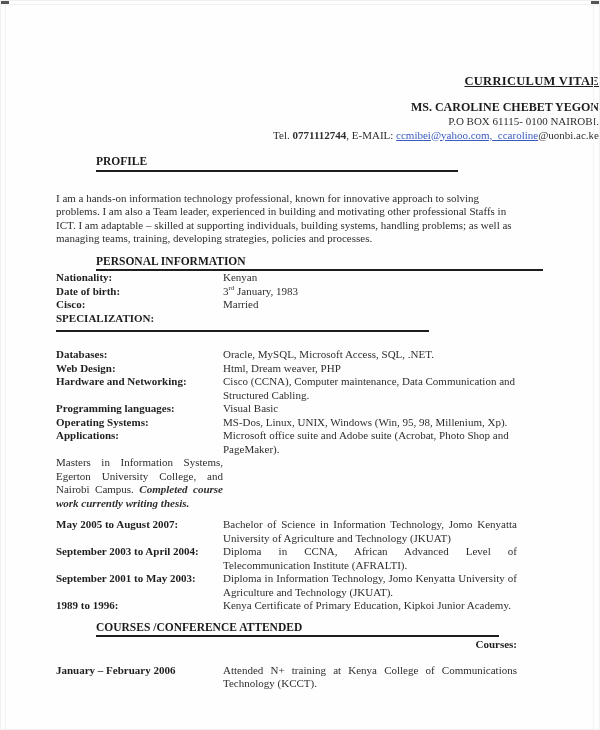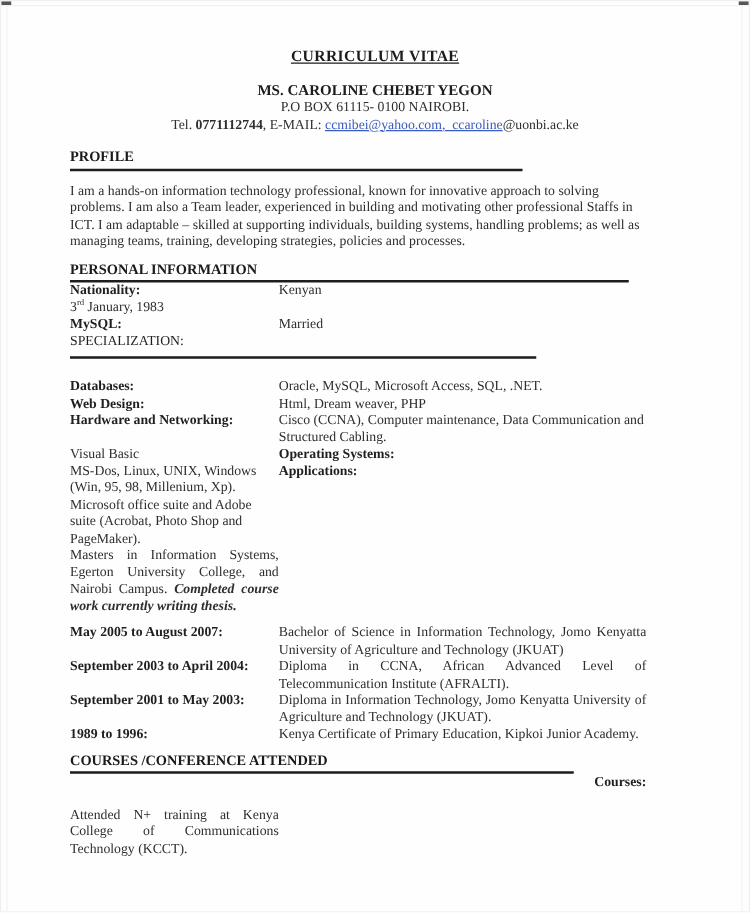--- a/index.html
+++ b/index.html
@@ -16,52 +16,52 @@
     border:1px solid #f0f0f0;
   }
   
   .edge-top{position:absolute;top:3px;left:0;right:0;height:1px;background:#f1f1f1;}
   .edge-left{position:absolute;top:0;bottom:0;left:4px;width:1px;background:#f4f4f4;}
   .edge-right{position:absolute;top:0;bottom:0;right:5px;width:1px;background:#f4f4f4;}
   .tick{position:absolute;top:0;height:3px;width:8px;background:#555;}
   .tick.tl{left:0;}
   .tick.tr{right:0;}
 
-  .header{text-align:center;padding-top:38px;}
+  .header{text-align:right;padding-top:74px;}
   .cv-title{
     display:inline-block;font-weight:bold;font-size:12.5px;
     text-decoration:underline;letter-spacing:.3px;color:#1c1c1c;
   }
   .name{margin-top:12px;font-weight:bold;font-size:12px;color:#1c1c1c;}
   .addr{margin-top:1px;}
   .tel{margin-top:0px;}
   .bold{font-weight:bold;}
   .email-link{color:#3a5bc0;text-decoration:underline;white-space:pre-wrap;cursor:pointer;}
 
   .content{padding:0 82px 0 55px;}
 
   .sec-heading{
     font-weight:bold;font-size:11.5px;color:#1a1a1a;
-    border-bottom:2px solid #1d1d1d;padding-bottom:1px;
+    border-bottom:2px solid #1d1d1d;padding-bottom:1px;margin-left:40px;
   }
   .w-profile{width:362px;}
   .w-personal{width:447px;}
   .w-education{width:455px;}
   .w-courses{width:403px;}
 
   .mt-profile{margin-top:13px;}
   .mt-personal{margin-top:9px;}
   .mt-education{margin-top:13px;}
   .mt-courses{margin-top:8px;}
 
-  .para{margin-top:10px;font-family:Liberation Serif, serif;}
+  .para{margin-top:20px;font-family:Liberation Serif, serif;}
 
   .grid{display:grid;grid-template-columns:167px 1fr;}
   .grid .lbl{font-weight:bold;color:#1f1f1f;}
-  .spec-label{font-weight:normal;color:#1f1f1f;}
+  .spec-label{font-weight:bold;color:#1f1f1f;}
   sup{font-size:7px;line-height:0;}
 
   .divider{width:373px;height:2px;background:#1d1d1d;margin-top:5px;}
   .spec-grid{margin-top:16px;}
 
   .edu-entry{display:grid;grid-template-columns:167px 1fr;}
   .edu-entry .date{font-weight:bold;color:#1f1f1f;}
   .edu-entry .desc{text-align:justify;}
   .edu-entry.gap-after{margin-bottom:8px;}
   .em{font-weight:bold;font-style:italic;}
@@ -90,36 +90,38 @@
 
     <div class="sec-heading w-profile mt-profile">PROFILE</div>
     <div class="para">I am a hands-on information technology professional, known for innovative approach to solving problems. I am also a Team leader, experienced in building and motivating other professional Staffs in ICT. I am adaptable – skilled at supporting individuals, building systems, handling problems; as well as managing teams, training, developing strategies, policies and processes.</div>
 
     <div class="sec-heading w-personal mt-personal">PERSONAL INFORMATION</div>
     <div class="grid">
       <div class="lbl">Nationality:</div>
       <div>Kenyan</div>
     </div>
     <div class="grid">
+      <div class="lbl">Date of birth:</div>
       <div><span>3</span><sup>rd</sup><span> January, 1983</span></div>
     </div>
     <div class="grid">
-      <div class="lbl">MySQL:</div>
+      <div class="lbl">Cisco:</div>
       <div>Married</div>
     </div>
     <div class="spec-label">SPECIALIZATION:</div>
     <div class="divider"></div>
 
     <div class="grid spec-grid">
       <div class="lbl">Databases:</div>
       <div>Oracle, MySQL, Microsoft Access, SQL, .NET.</div>
       <div class="lbl">Web Design:</div>
       <div>Html, Dream weaver, PHP</div>
       <div class="lbl">Hardware and Networking:</div>
       <div>Cisco (CCNA), Computer maintenance, Data Communication and Structured Cabling.</div>
+      <div class="lbl">Programming languages:</div>
       <div>Visual Basic</div>
       <div class="lbl">Operating Systems:</div>
       <div>MS-Dos, Linux, UNIX, Windows (Win, 95, 98, Millenium, Xp).</div>
       <div class="lbl">Applications:</div>
       <div>Microsoft office suite and Adobe suite (Acrobat, Photo Shop and PageMaker).</div>
     </div>
 
     <div class="edu-entry gap-after">
       <div class="desc"><span>Masters in Information Systems, Egerton University College, and Nairobi Campus. </span><span class="em">Completed course work currently writing thesis.</span></div>
     </div>
@@ -136,17 +138,18 @@
       <div class="desc">Diploma in Information Technology, Jomo Kenyatta University of Agriculture and Technology (JKUAT).</div>
     </div>
     <div class="edu-entry">
       <div class="date">1989 to 1996:</div>
       <div class="desc">Kenya Certificate of Primary Education, Kipkoi Junior Academy.</div>
     </div>
 
     <div class="sec-heading w-courses mt-courses">COURSES /CONFERENCE ATTENDED</div>
     <div class="courses-sub">Courses:</div>
     <div class="edu-entry course-entry">
+      <div class="date">January – February 2006</div>
       <div class="desc">Attended N+ training at Kenya College of Communications Technology (KCCT).</div>
     </div>
 
   </div>
 </div>
 
 </body></html>

